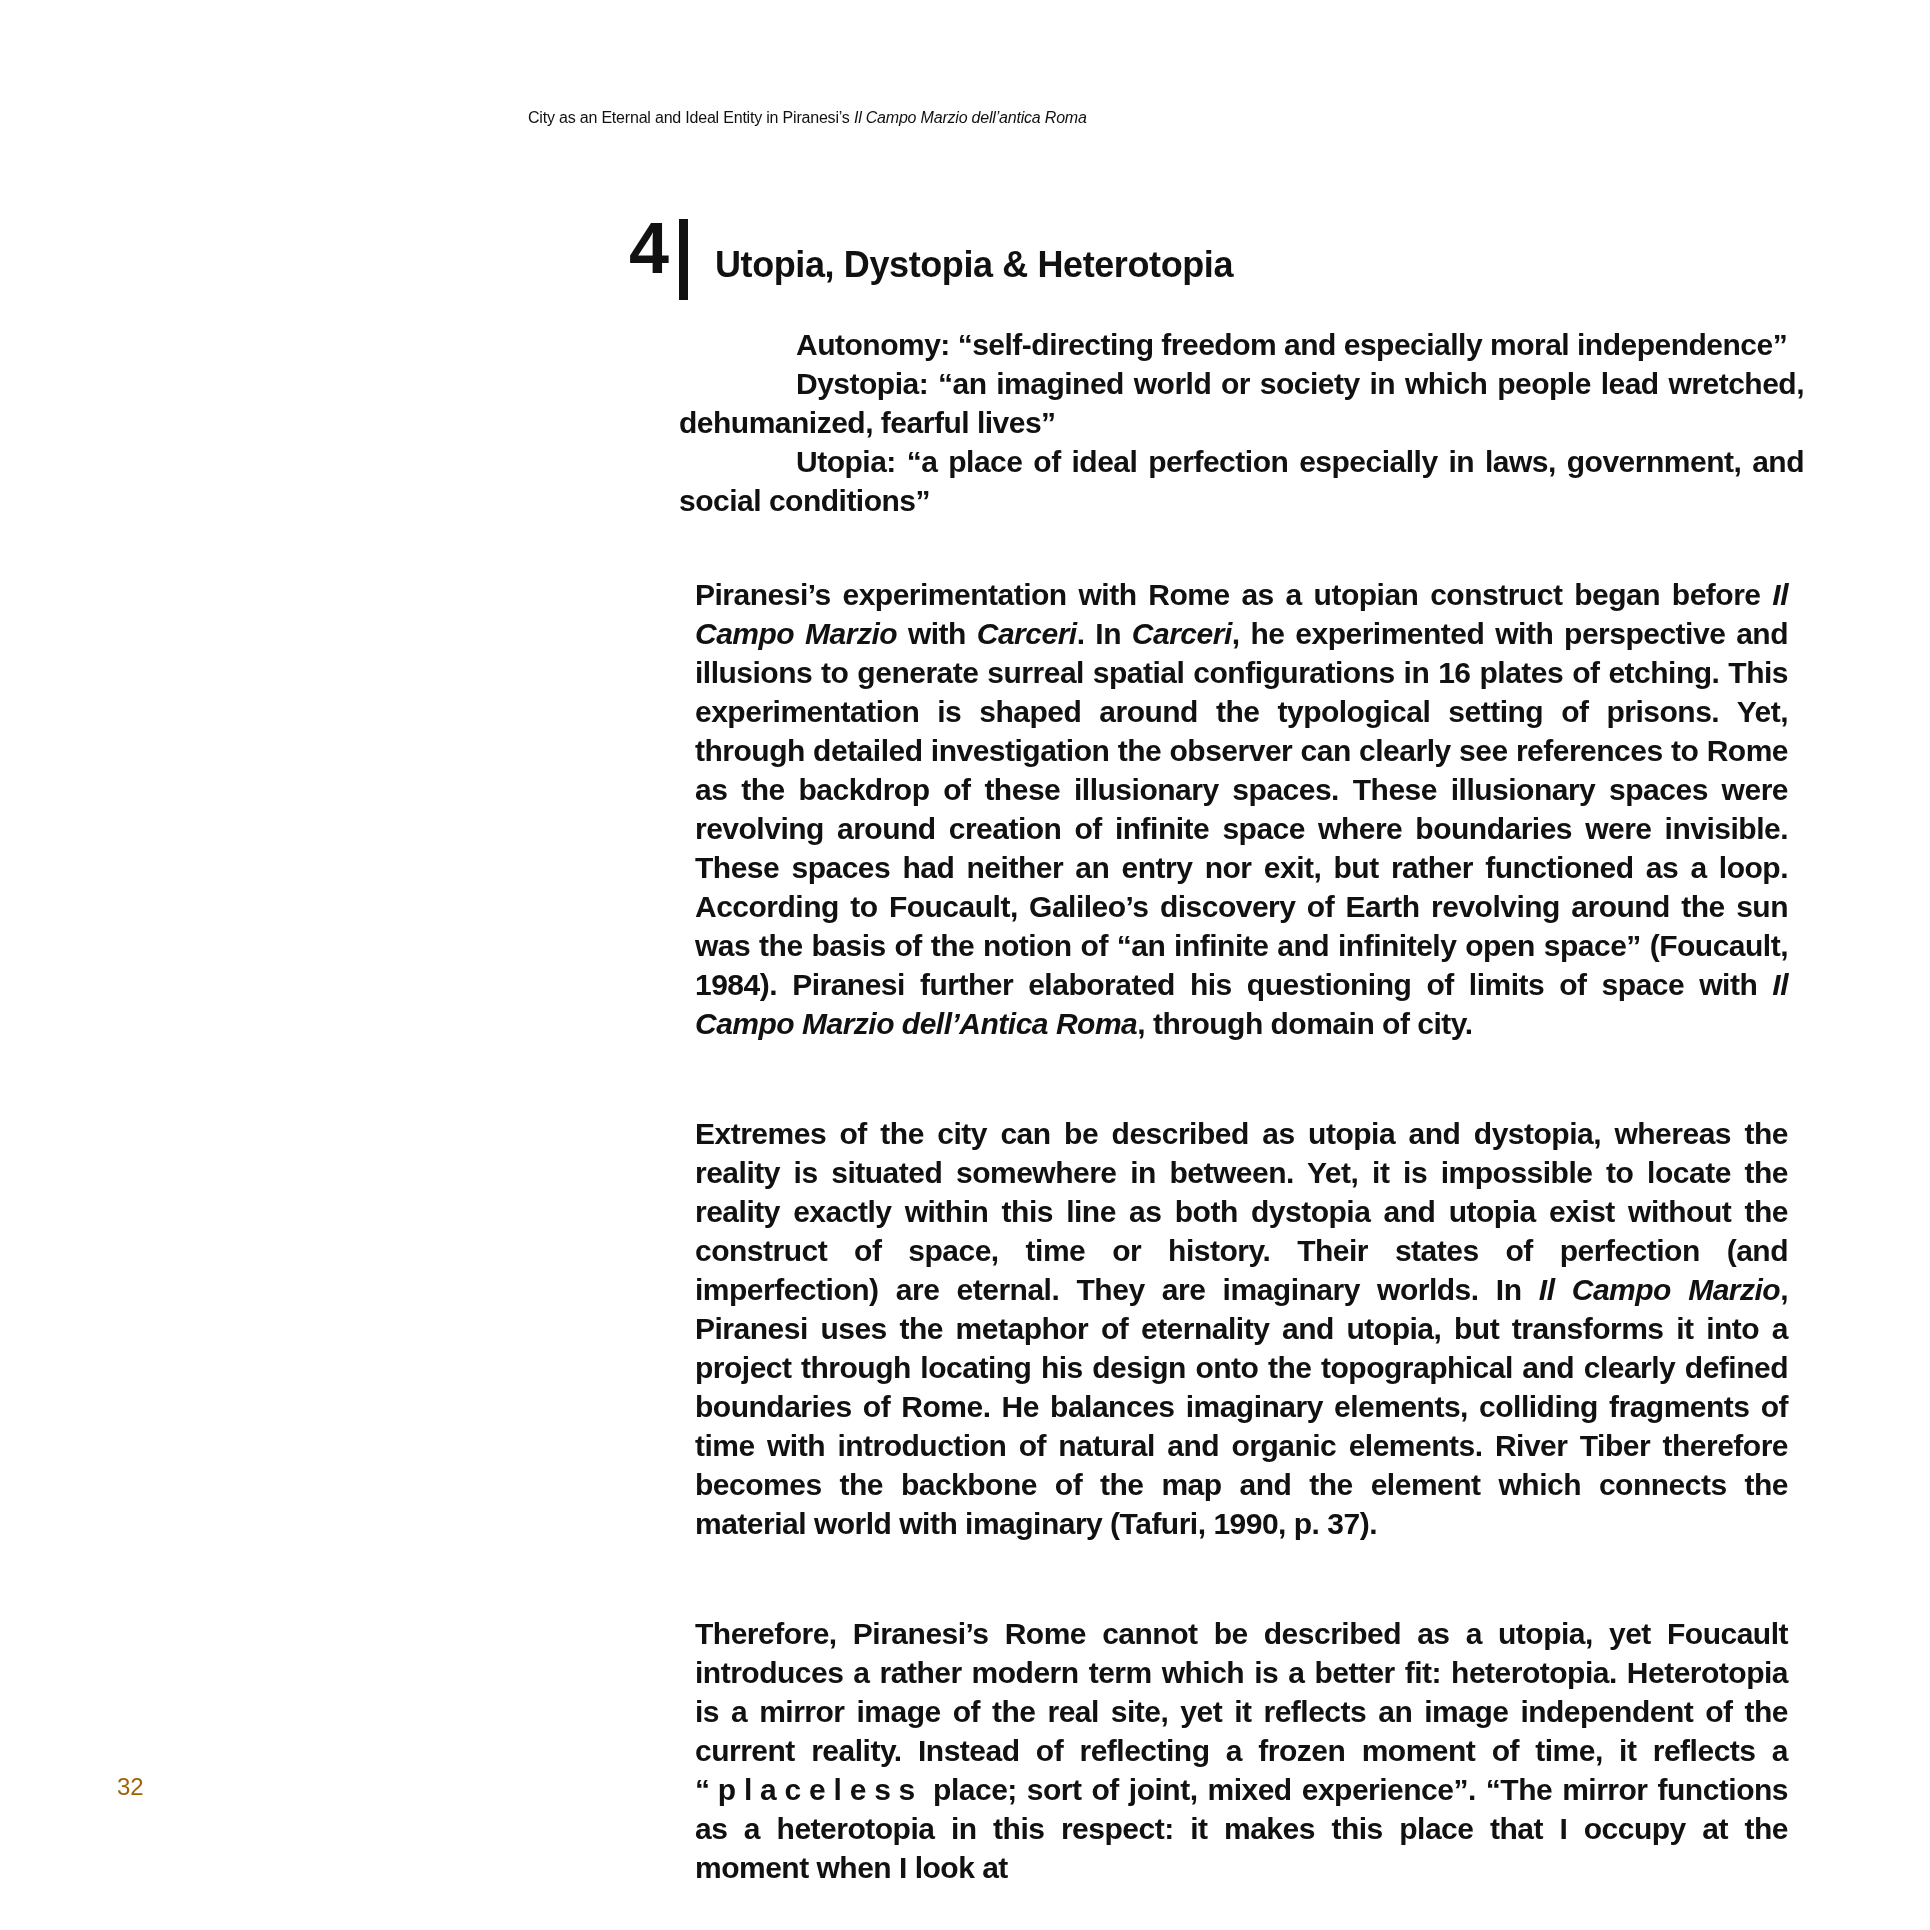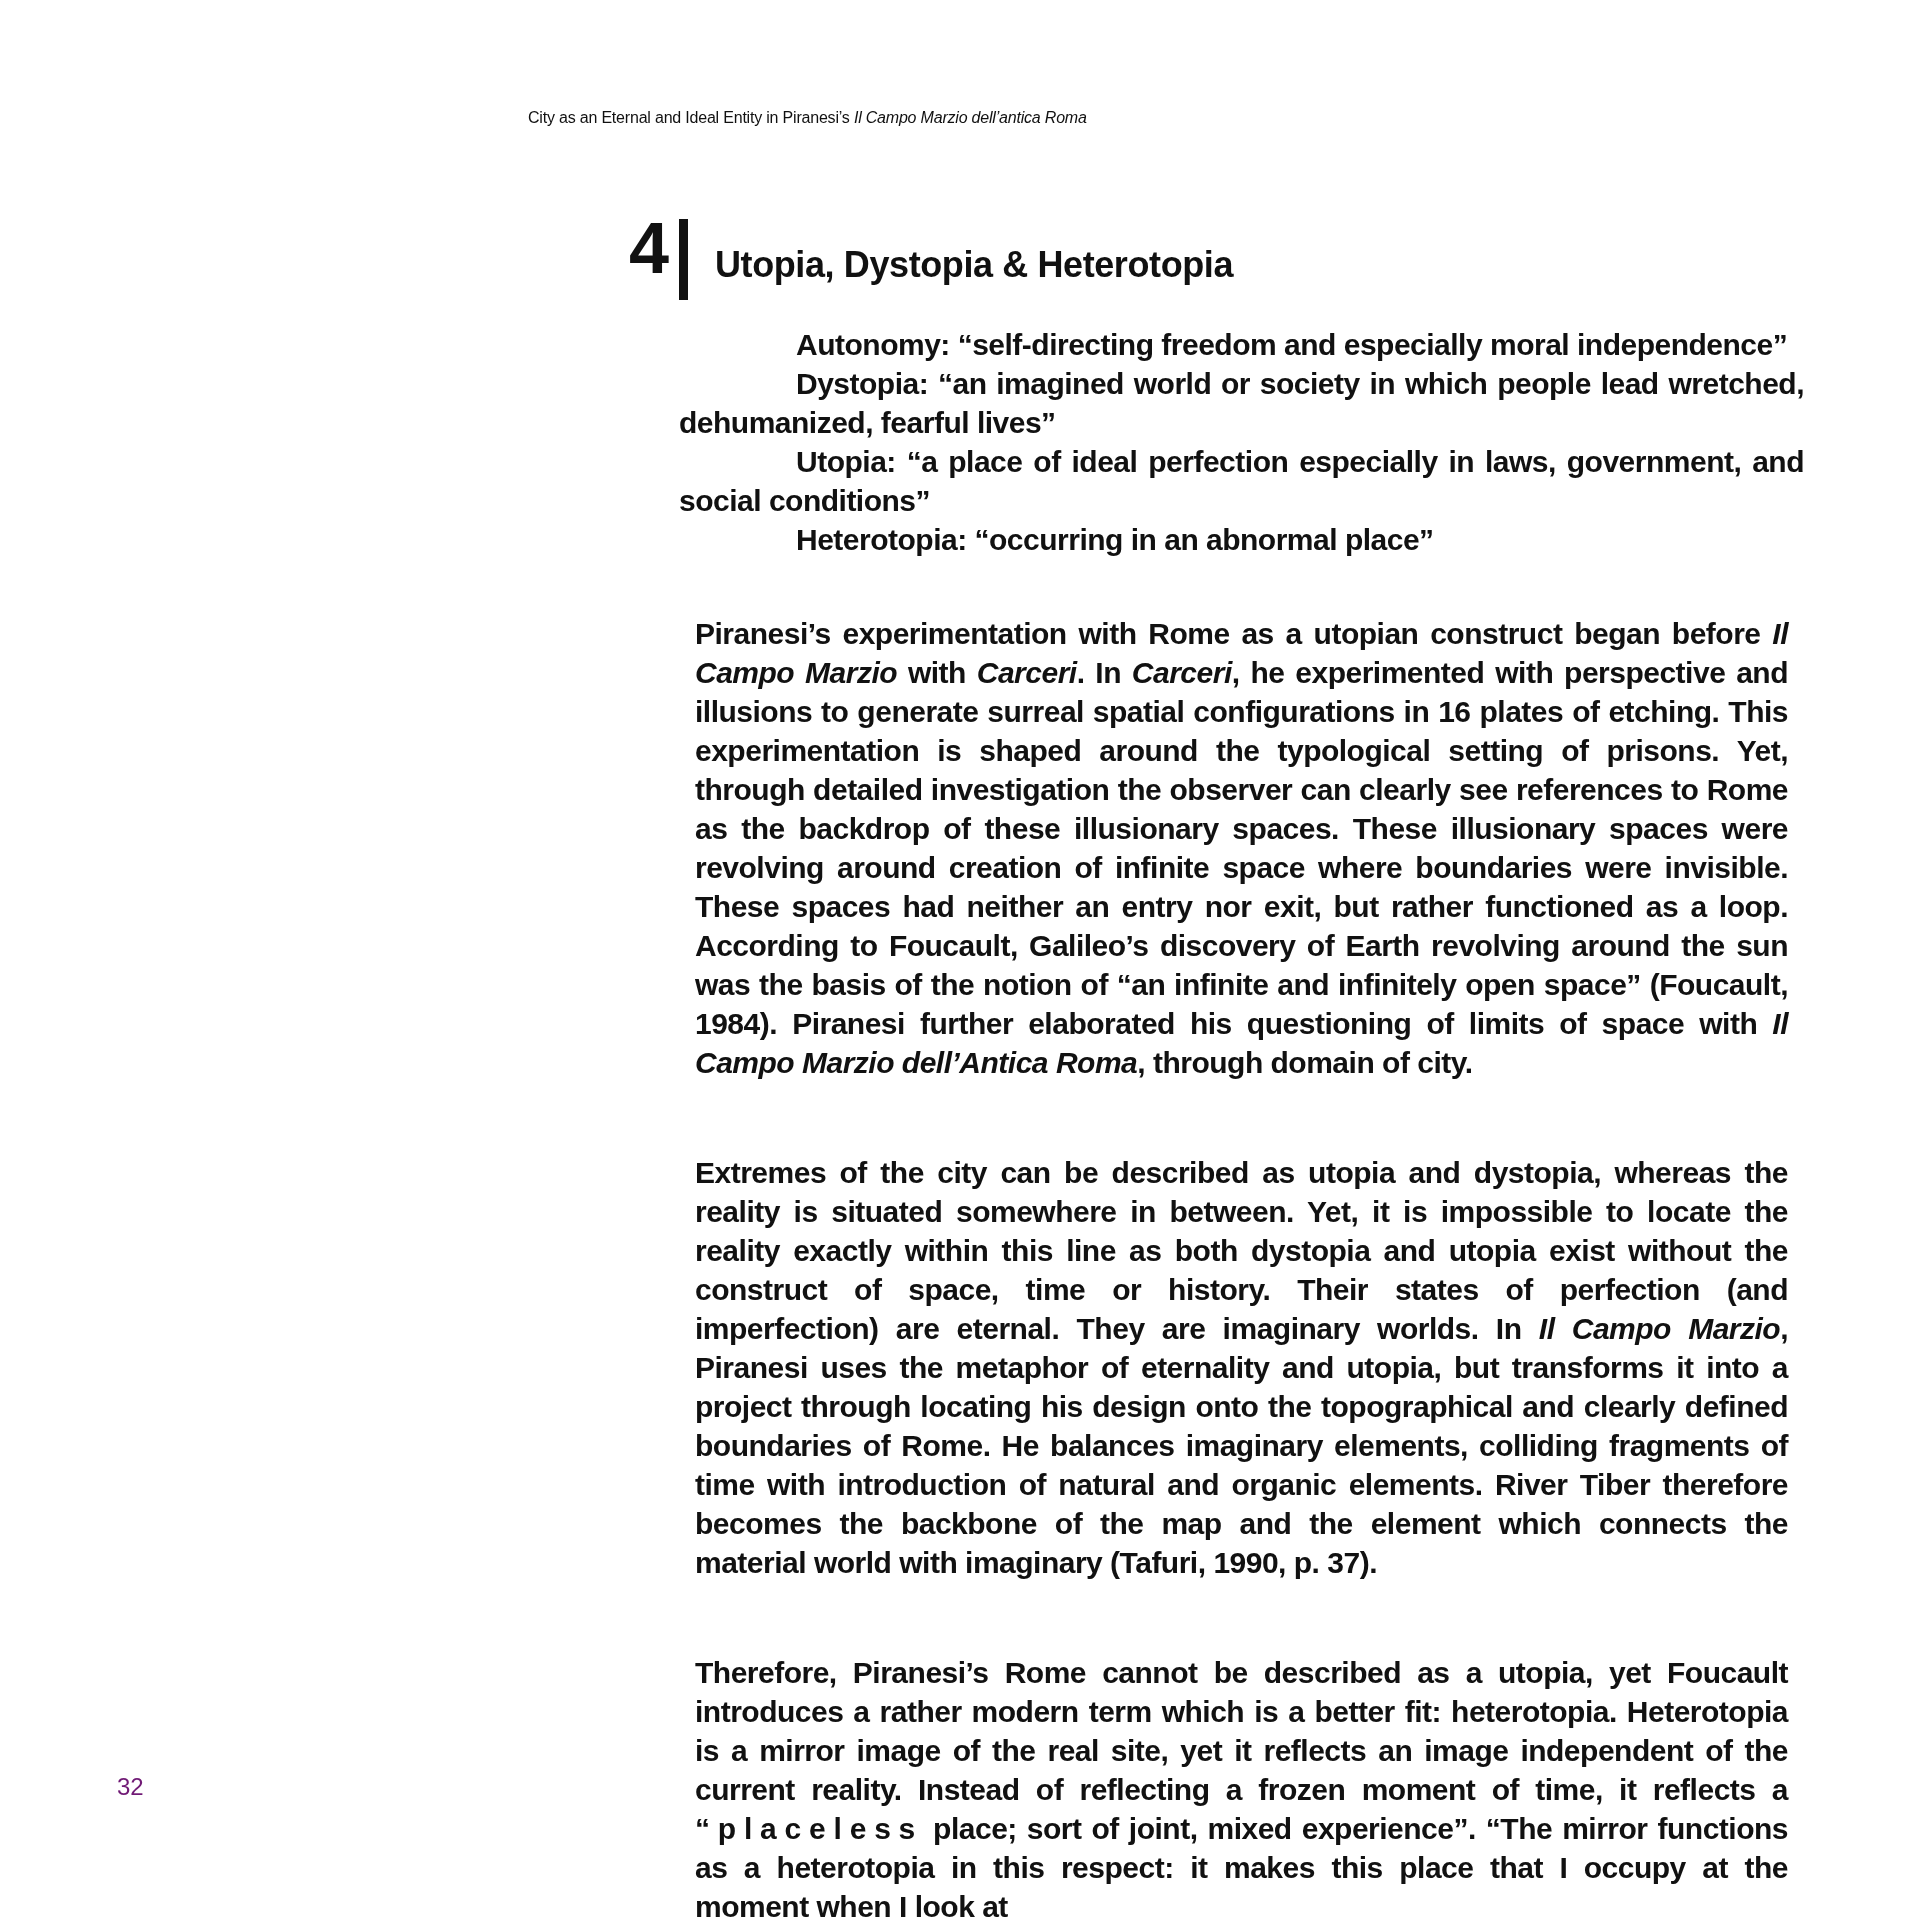--- a/index.html
+++ b/index.html
@@ -27,37 +27,36 @@
       position: absolute; left: 679px; top: 325px; width: 1125px;
       font-size: 30px; line-height: 39px; letter-spacing: -0.5px; font-weight: bold;
     }
     .def { text-align: justify; text-align-last: left; }
     .def .indent { display: inline-block; width: 117px; }
     .para { text-align: justify; margin: 16px; }
     .para i { font-style: italic; }
     .gap { height: 39px; }
     .spaced { letter-spacing: 7.8px; }
     .page-number {
-      position: absolute; left: 117px; top: 1773px; font-size: 24px; color: #701a75;
+      position: absolute; left: 117px; top: 1773px; font-size: 24px; color: #a16207;
     }
   </style>
 </head>
 <body>
 
 <div class="running-header"><span>City as an Eternal and Ideal Entity in  Piranesi’s </span><i>Il Campo Marzio dell’antica Roma</i></div>
 
 <div class="chapter-num">4</div>
 <div class="chapter-bar"></div>
 <div class="chapter-title">Utopia, Dystopia &amp; Heterotopia</div>
 
 <div class="body-col">
   <div class="def"><span class="indent"></span><span>Autonomy: “self-directing freedom and especially moral independence”</span></div>
   <div class="def"><span class="indent"></span><span>Dystopia: “an imagined world or society in which people lead wretched, dehumanized, fearful lives”</span></div>
   <div class="def"><span class="indent"></span><span>Utopia: “a place of ideal perfection especially in laws, government, and social conditions”</span></div>
-  <div class="def"><span class="indent"></span><span>Heterotopia: “occurring in an abnormal place”</span></div>
   <div class="gap"></div>
   <p class="para"><span>Piranesi’s experimentation with Rome as a utopian construct began before </span><i>Il Campo Marzio</i><span> with </span><i>Carceri</i><span>. In </span><i>Carceri</i><span>, he experimented with perspective and illusions to generate surreal spatial configurations in 16 plates of etching. This experimentation is shaped around the typological setting of prisons. Yet, through detailed investigation the observer can clearly see references to Rome as the backdrop of these illusionary spaces. These illusionary spaces were revolving around creation of infinite space where boundaries were invisible. These spaces had neither an entry nor exit, but rather functioned as a loop. According to Foucault, Galileo’s discovery of Earth revolving around the sun was the basis of the notion of “an infinite and infinitely open space” (Foucault, 1984).  Piranesi further elaborated his questioning of limits of space with </span><i>Il Campo Marzio dell’Antica Roma</i><span>, through domain of city.</span></p>
   <div class="gap"></div>
   <p class="para"><span>Extremes of the city can be described as utopia and dystopia, whereas the reality is situated somewhere in between. Yet, it is impossible to locate the reality exactly within this line as both dystopia and utopia exist without the construct of space, time or history. Their states of perfection (and imperfection) are eternal. They are imaginary worlds. In </span><i>Il Campo Marzio</i><span>, Piranesi uses the metaphor of eternality and utopia, but transforms it into a project through locating his design onto the topographical and clearly defined boundaries of Rome. He balances imaginary elements, colliding fragments of time with introduction of natural and organic elements. River Tiber therefore becomes the backbone of the map and the element which connects the material world with imaginary (Tafuri, 1990, p. 37).</span></p>
   <div class="gap"></div>
   <p class="para"><span>Therefore, Piranesi’s Rome cannot be described as a utopia, yet Foucault introduces a rather modern term which is a better fit: heterotopia. Heterotopia is a mirror image of the real site, yet it reflects an image independent of the current reality. Instead of reflecting a frozen moment of time, it reflects a  </span><span class="spaced">“placeless</span><span> place; sort of joint, mixed experience”. “The mirror functions as a heterotopia in this respect: it makes this place that I occupy at the moment when I look at</span></p>
 </div>
 
 <div class="page-number">32</div>
 

